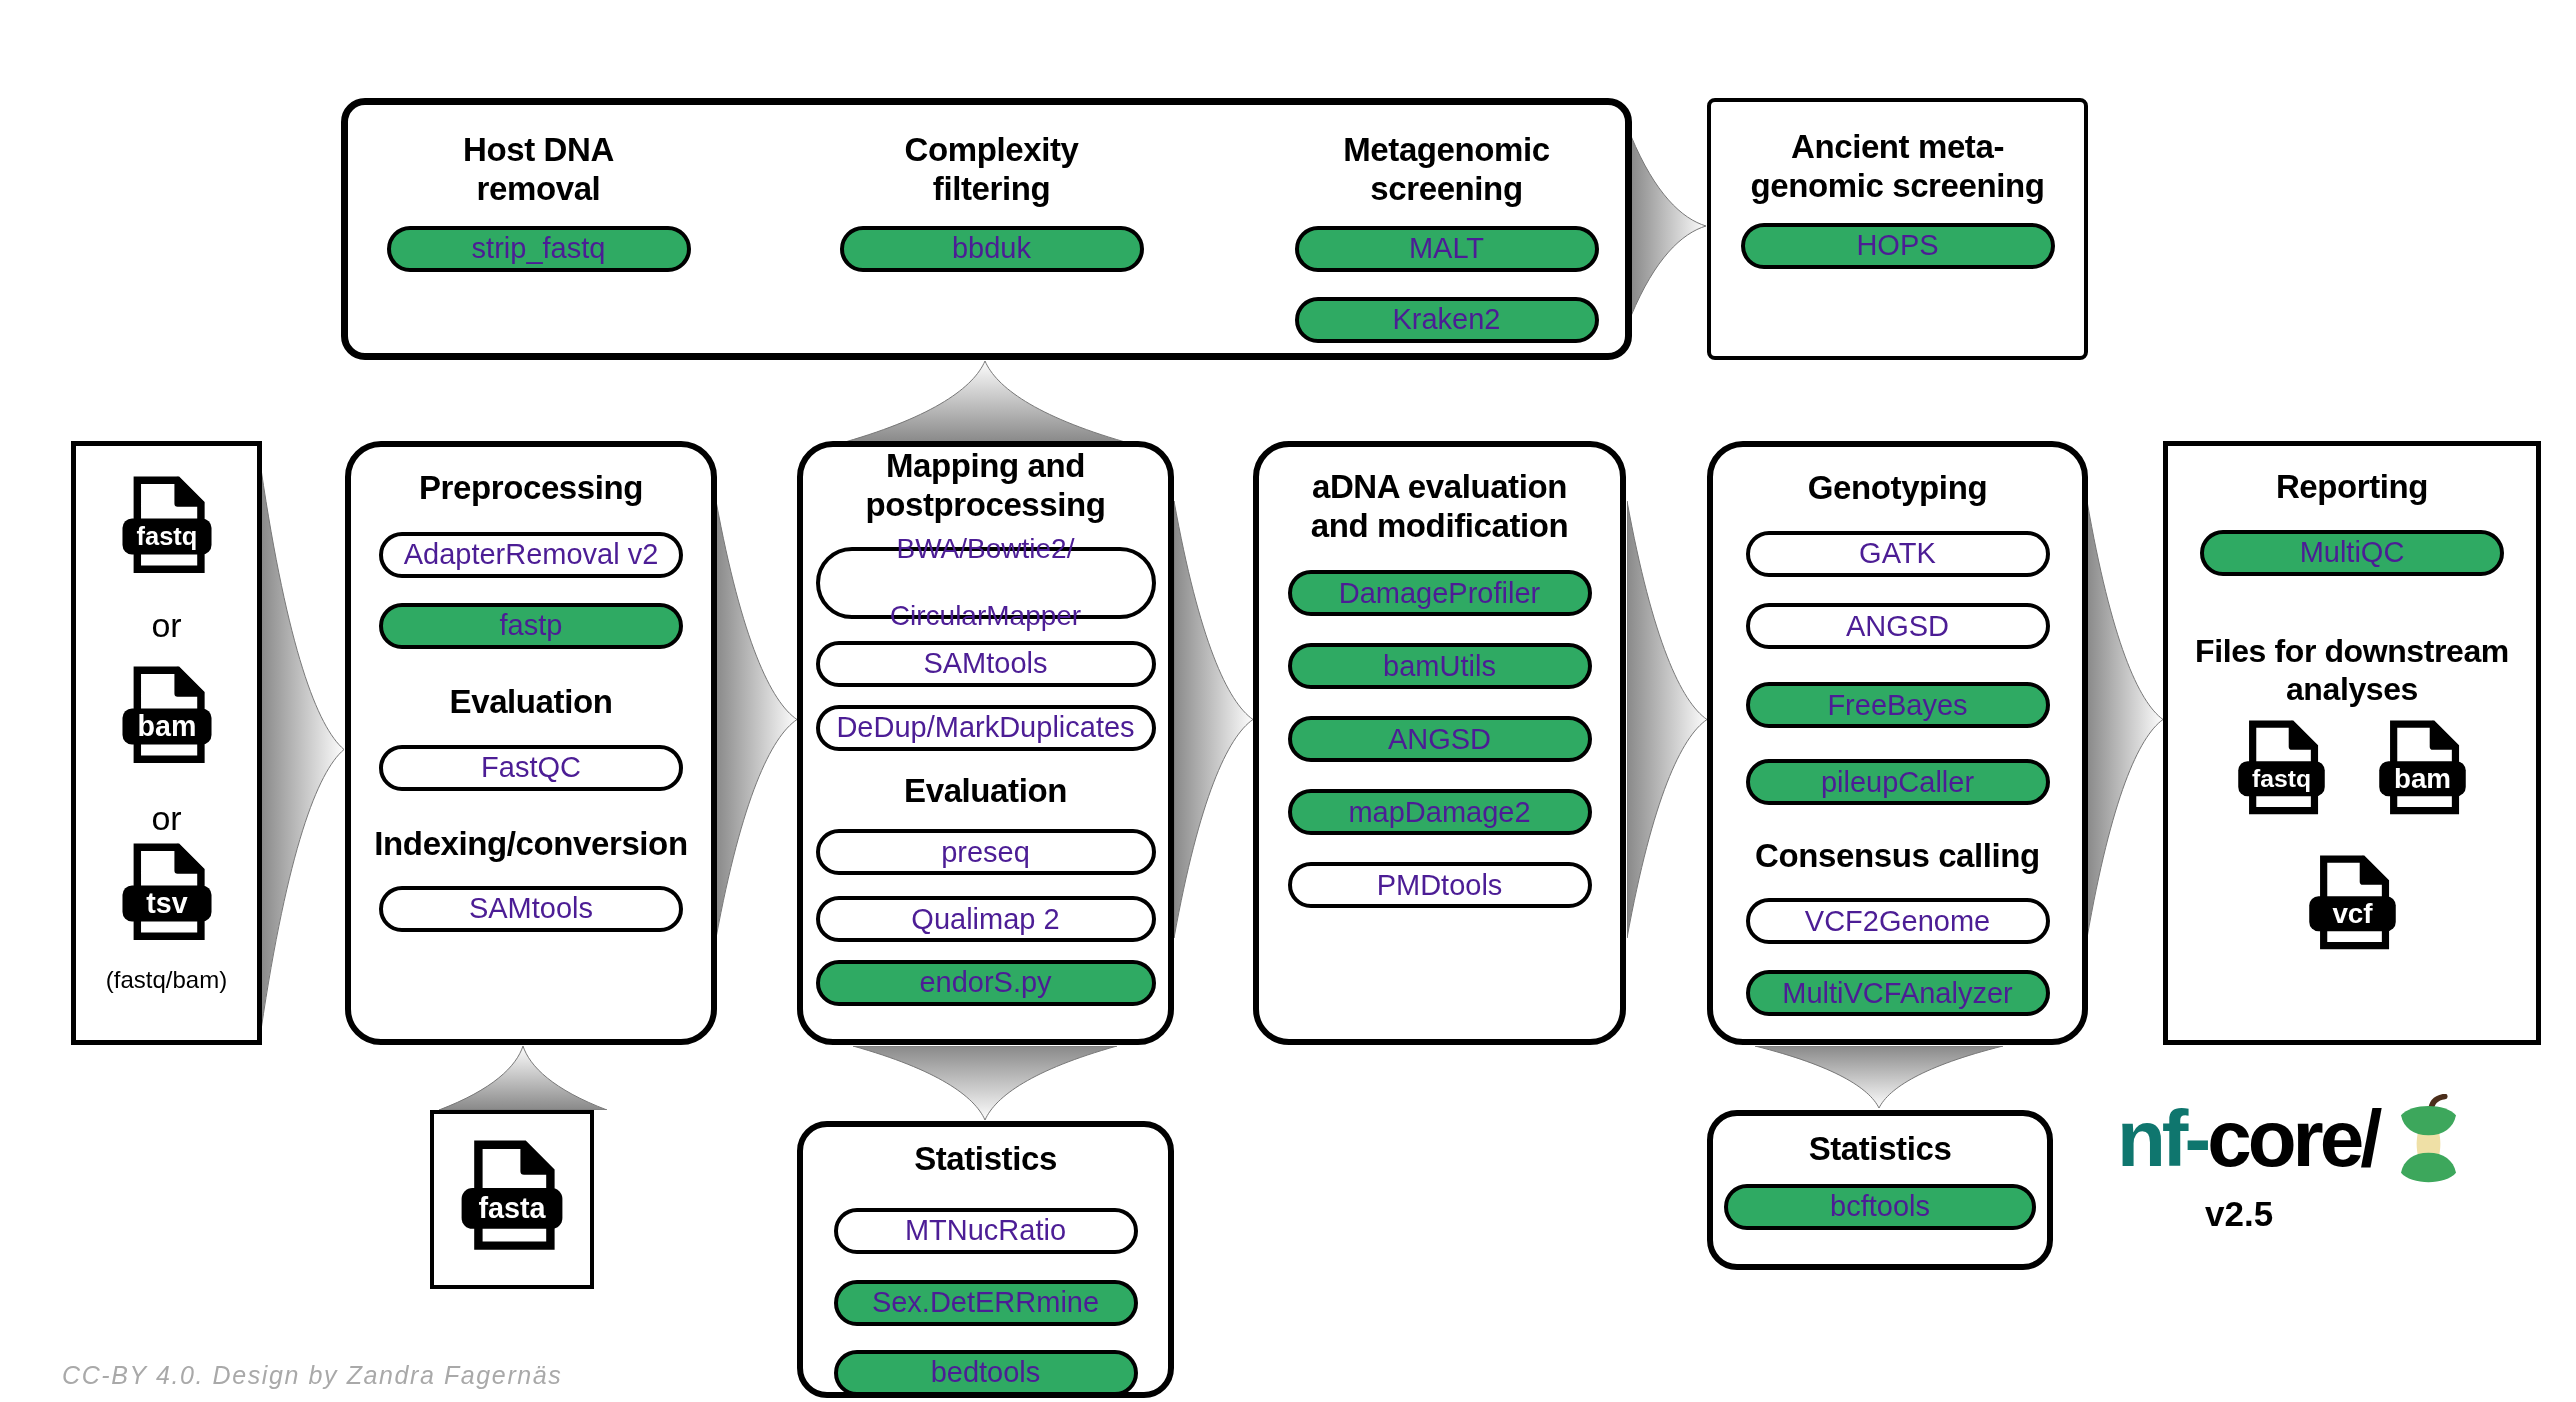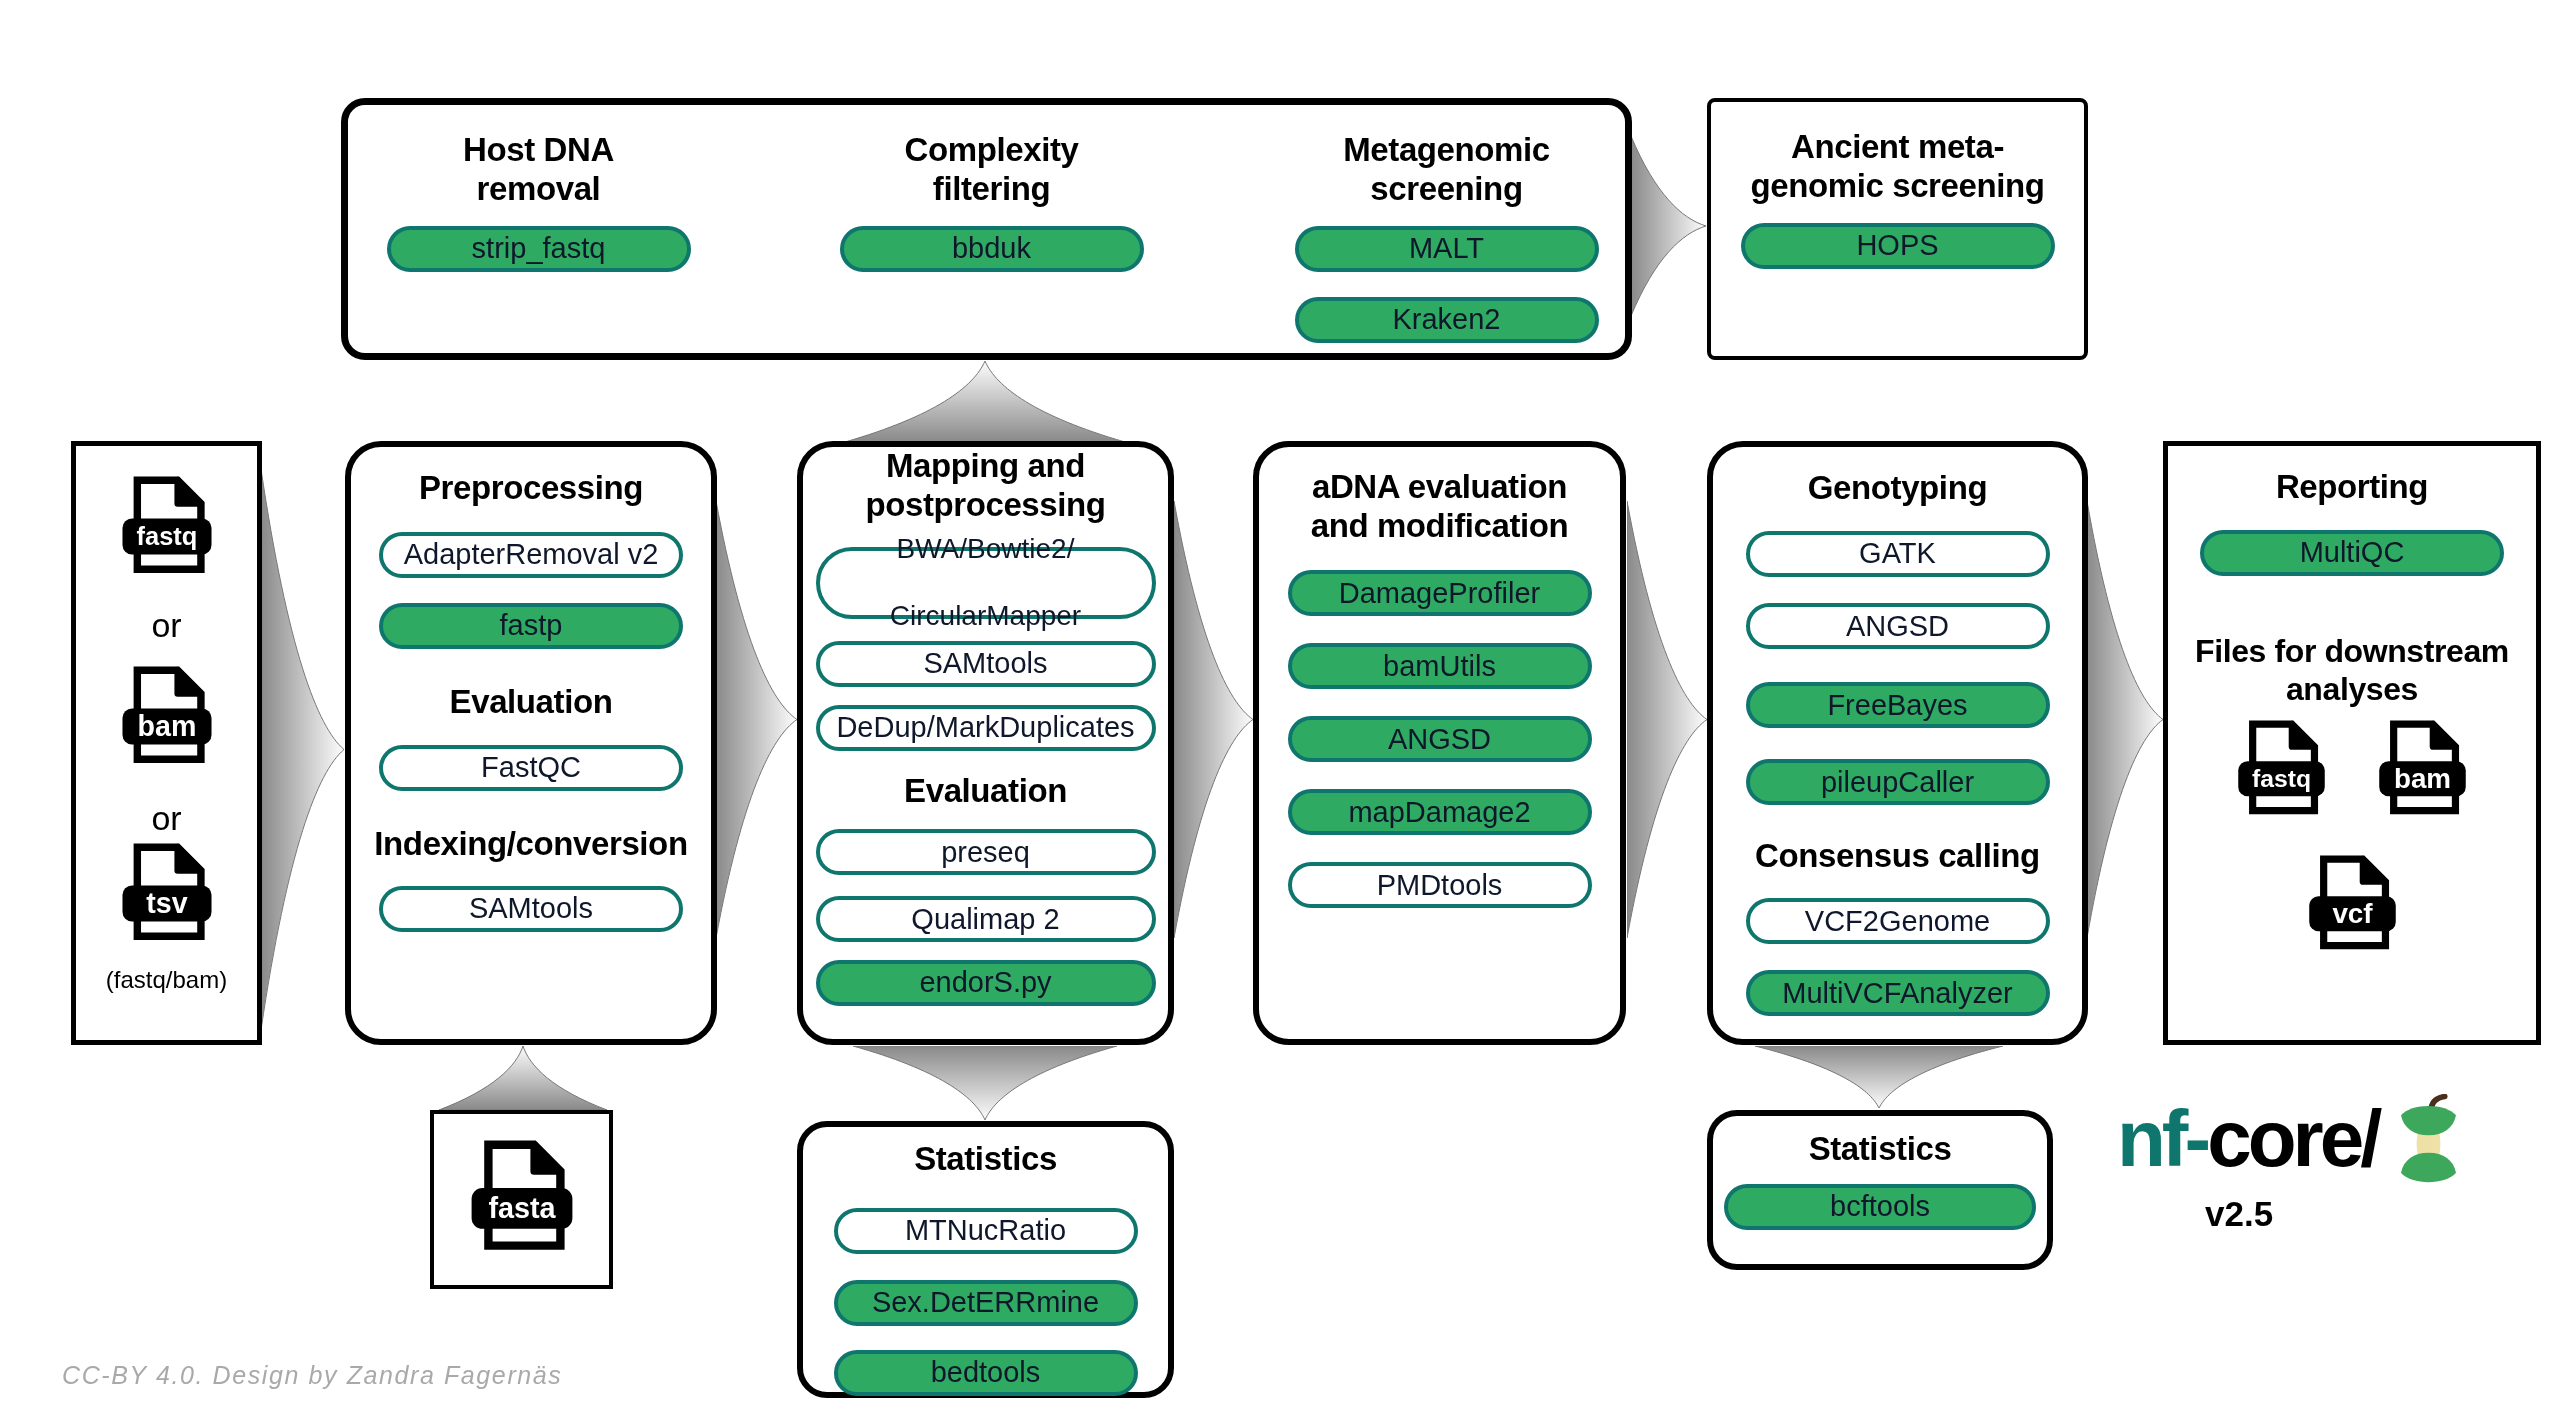--- a/index.html
+++ b/index.html
@@ -9,22 +9,22 @@
 
   .box { position:absolute; background:#fff; border:6.4px solid #000; }
   .sq  { border-radius:0; }
   .rd  { border-radius:36px; }
   .box-flex { display:flex; flex-direction:column; align-items:center; }
 
   .htitle { font-weight:bold; color:#000; font-size:33px; line-height:1.17; text-align:center; letter-spacing:-0.4px; }
   .htitle span { display:block; }
 
   .pill { display:flex; flex-direction:column; align-items:center; justify-content:center;
-          width:304px; height:46px; border:4px solid #0f766e; border-radius:800px;
-          font-size:29px; color:#0f172a; background:#fff; text-align:center; line-height:1.08; flex-shrink:0; }
+          width:304px; height:46px; border:4px solid #000000; border-radius:800px;
+          font-size:29px; color:#4c1d95; background:#fff; text-align:center; line-height:1.08; flex-shrink:0; }
   .pill--white { background:#fff; }
   .pill--green { background:#2faa63; }
   .pill-wide { width:340px; }
   .pill-2l { height:72px; font-size:28px; }
 
   .spike { position:absolute; }
   .spike svg { display:block; width:100%; height:100%; }
 
   .fileicon { display:block; flex-shrink:0; }
 
@@ -342,21 +342,21 @@
       </svg>
     </div>
     <svg class="fileicon" style="margin-top:32px;" width="103" height="103" viewBox="0 0 100 100">
       <path d="M22,4 h38 l22,22 v62 h-60 z" fill="#fff" stroke="#000" stroke-width="7"></path>
       <path d="M60,4 v22 h22 z" fill="#000" stroke="#000" stroke-width="6" stroke-linejoin="round"></path>
       <rect x="8" y="40" width="84" height="34" rx="9" fill="#000"></rect>
       <text x="50" y="66" text-anchor="middle" font-family="Liberation Sans, sans-serif" font-weight="bold" font-size="27" fill="#fff">vcf</text>
     </svg>
   </div>
 
-  <div class="box sq box-flex" style="left:430px; top:1110px; width:183px; height:179px; border-width:4.8px; justify-content:center;">
+  <div class="box sq box-flex" style="left:430px; top:1110px; width:164px; height:179px; border-width:4.8px; justify-content:center;">
     <svg class="fileicon" width="120" height="120" viewBox="0 0 100 100">
       <path d="M22,4 h38 l22,22 v62 h-60 z" fill="#fff" stroke="#000" stroke-width="7"></path>
       <path d="M60,4 v22 h22 z" fill="#000" stroke="#000" stroke-width="6" stroke-linejoin="round"></path>
       <rect x="8" y="40" width="84" height="34" rx="9" fill="#000"></rect>
       <text x="50" y="65" text-anchor="middle" font-family="Liberation Sans, sans-serif" font-weight="bold" font-size="24" fill="#fff">fasta</text>
     </svg>
   </div>
 
   <div class="box rd box-flex" style="left:797px; top:1121px; width:377px; height:277px; border-radius:30px;">
     <div class="htitle" style="margin-top:13px;">Statistics</div>

